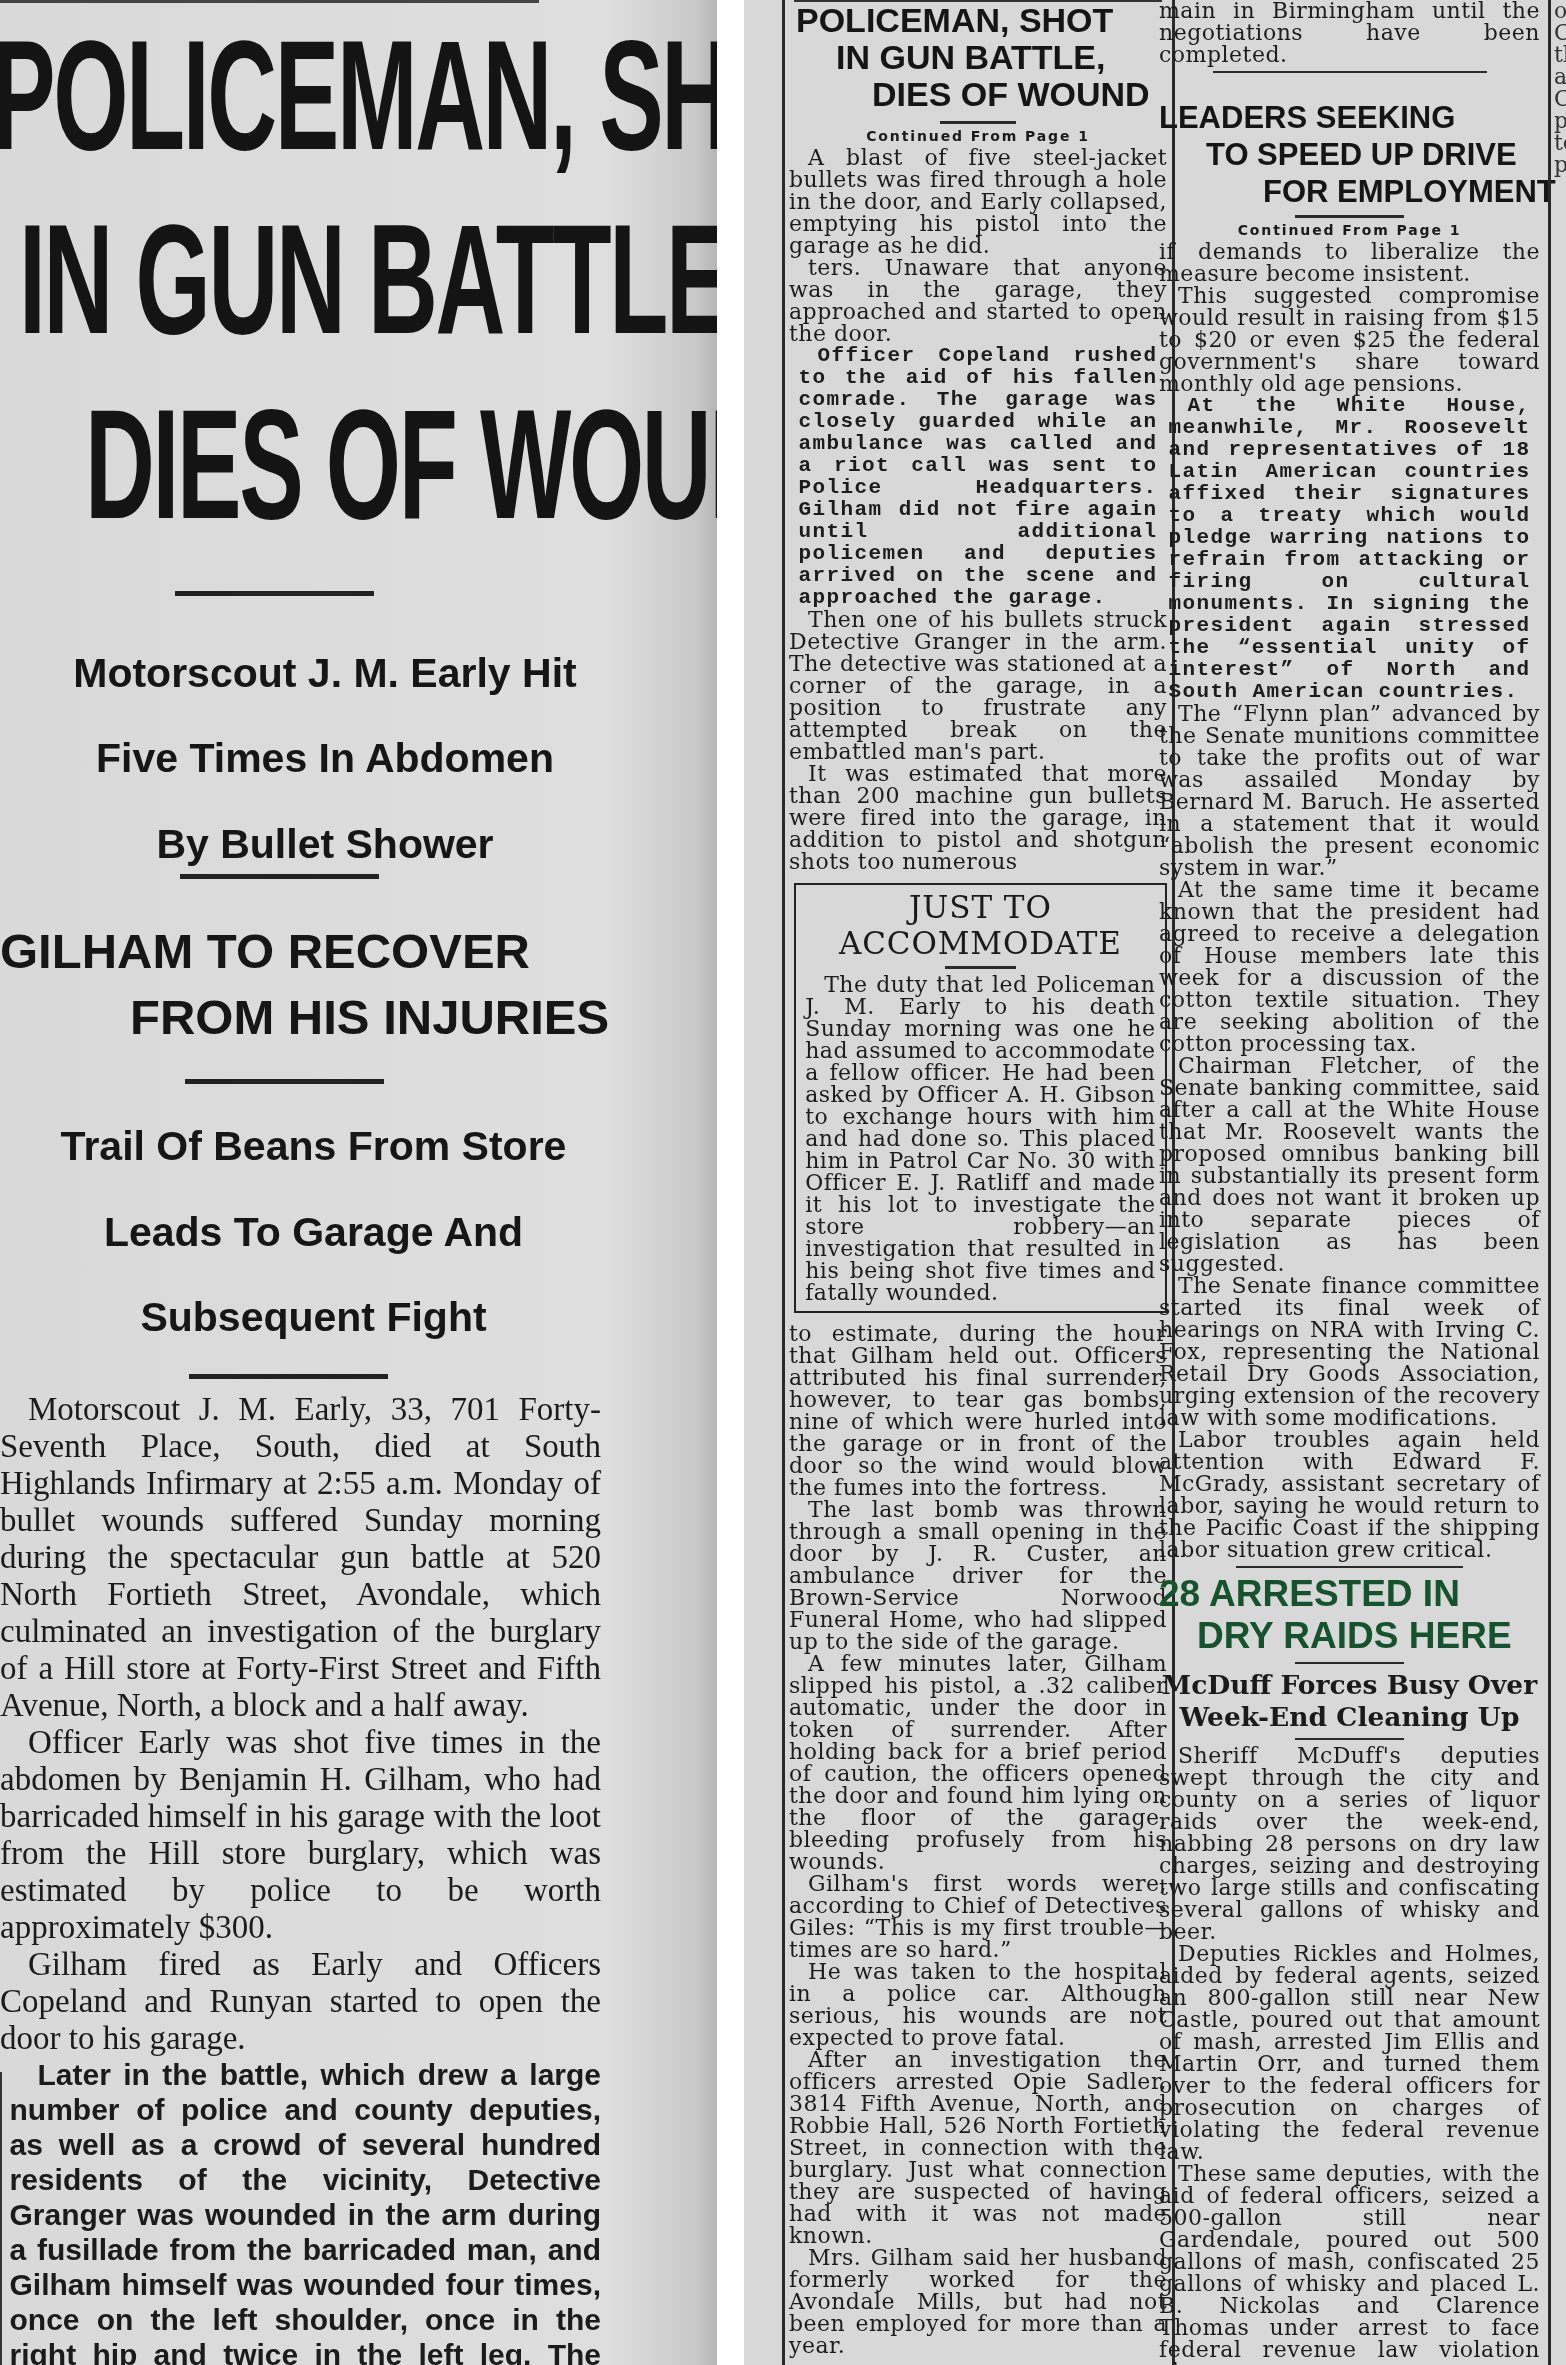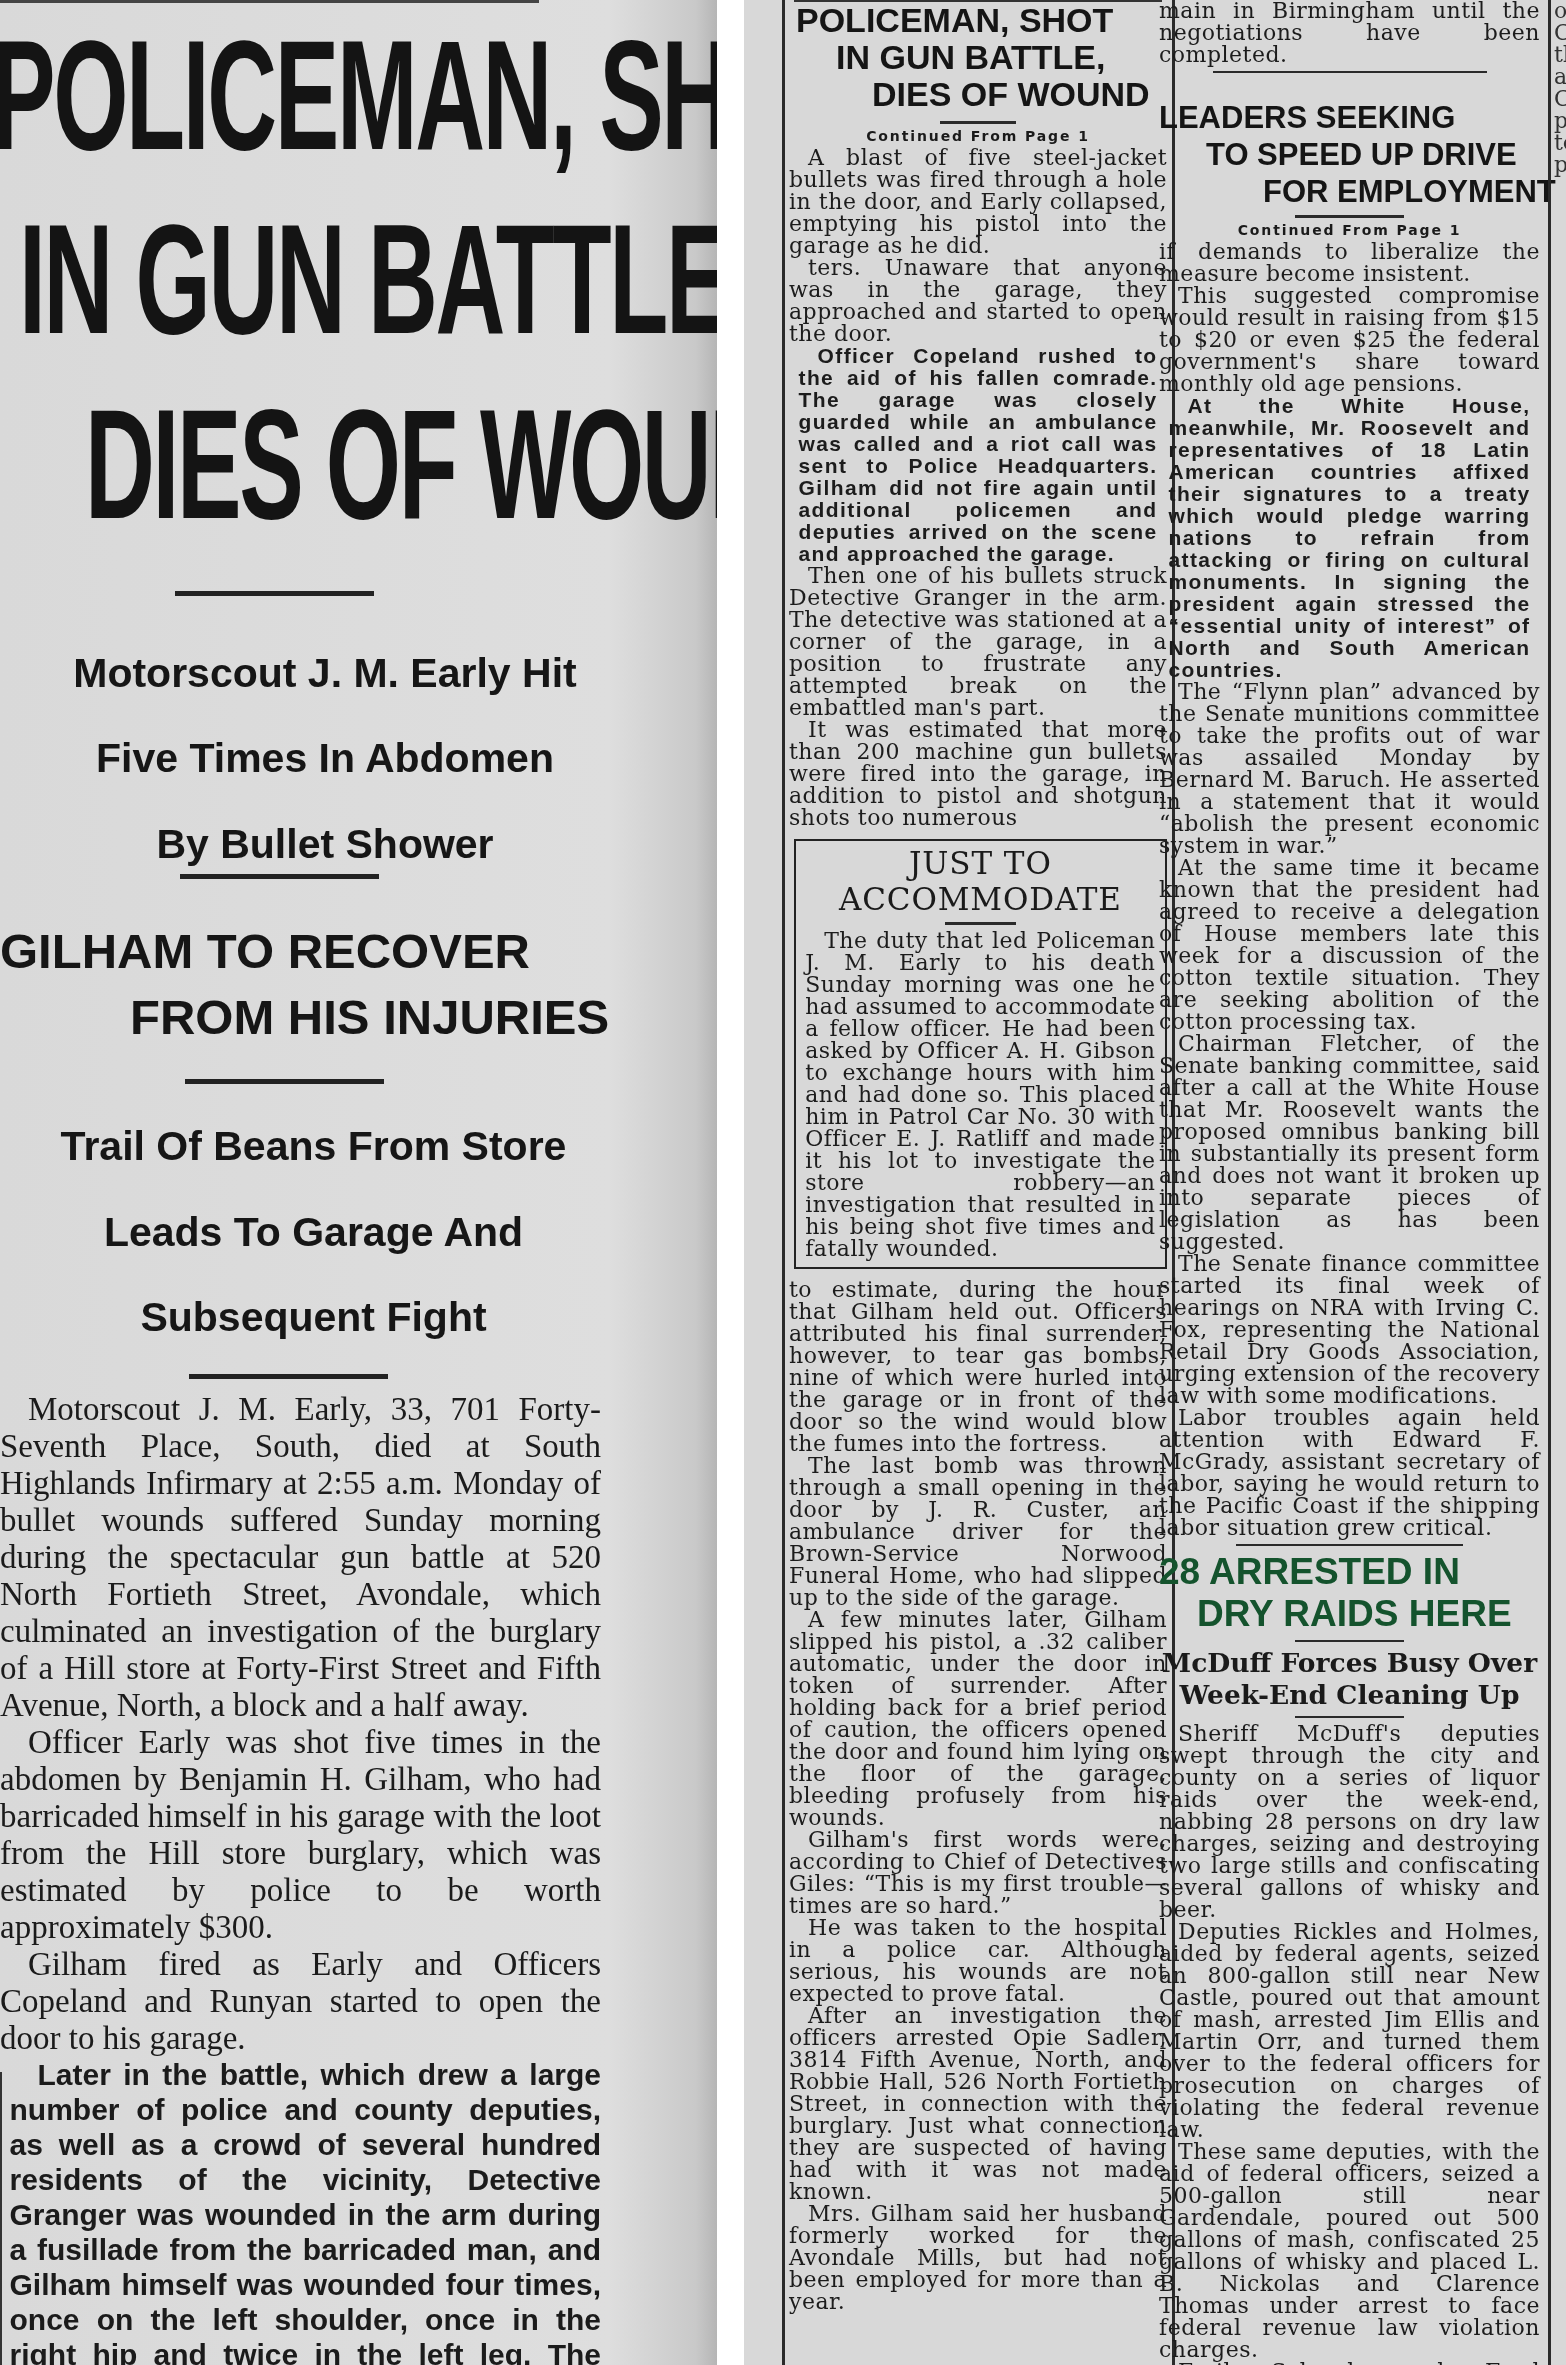--- a/index.html
+++ b/index.html
@@ -14,21 +14,21 @@
   .l-body { position:absolute; left:0; width:601px; font-family:"Liberation Serif", serif; font-size:33px; line-height:37px; text-align:justify; color:#1b1b1b; }
   .l-body p { margin:0; text-indent:28px; }
   .l-body p.bold-sans { font-family:"Liberation Sans", sans-serif; font-weight:bold; font-size:30px; line-height:35px; margin-left:9.5px; }
 
   
   .col { position:absolute; top:0; height:3565px; }
   .col-rule { position:absolute; width:2.8px; background:#2a2a2a; }
   .r-head { font-family:"Liberation Sans", sans-serif; font-weight:bold; color:#151515; white-space:nowrap; }
   .r-body { font-family:"DejaVu Serif", serif; font-size:22px; line-height:22px; text-align:justify; color:#1c1c1c; letter-spacing:0.5px; }
   .r-body p { margin:0; text-indent:19px; }
-  .r-body p.sans { font-family:Liberation Sans, sans-serif; font-weight:bold; font-size:21px; letter-spacing:1.4px; margin:0 9.5px; }
+  .r-body p.sans { font-family:Liberation Mono, monospace; font-weight:bold; font-size:21px; letter-spacing:1.4px; margin:0 9.5px; }
   .small-note { font-family:"DejaVu Sans", sans-serif; font-weight:bold; font-size:14px; text-align:center; letter-spacing:1.9px; margin:2.8px 0; }
   .short-rule { height:2.8px; background:#2a2a2a; margin:4.7px auto; }
   .boxed { border:2.8px solid #222; padding:4.7px 9.5px 7.6px 9.5px; margin:9.5px 0 9.5px 4.7px; }
   .box-title { font-family:"DejaVu Serif", serif; font-weight:normal; font-size:31px; text-align:center; letter-spacing:0.9px; }
   .serif-head { font-family:Liberation Sans, sans-serif; font-weight:bold; color:#14532d; white-space:nowrap; }
   .sans-deck { font-family:"DejaVu Serif", serif; font-weight:bold; font-size:26.5px; line-height:32px; text-align:center; }
   .edge-text { font-family:"DejaVu Serif", serif; font-size:22px; line-height:22px; color:#333; overflow:hidden; white-space:nowrap; }
 </style>
 </head>
 <body>

